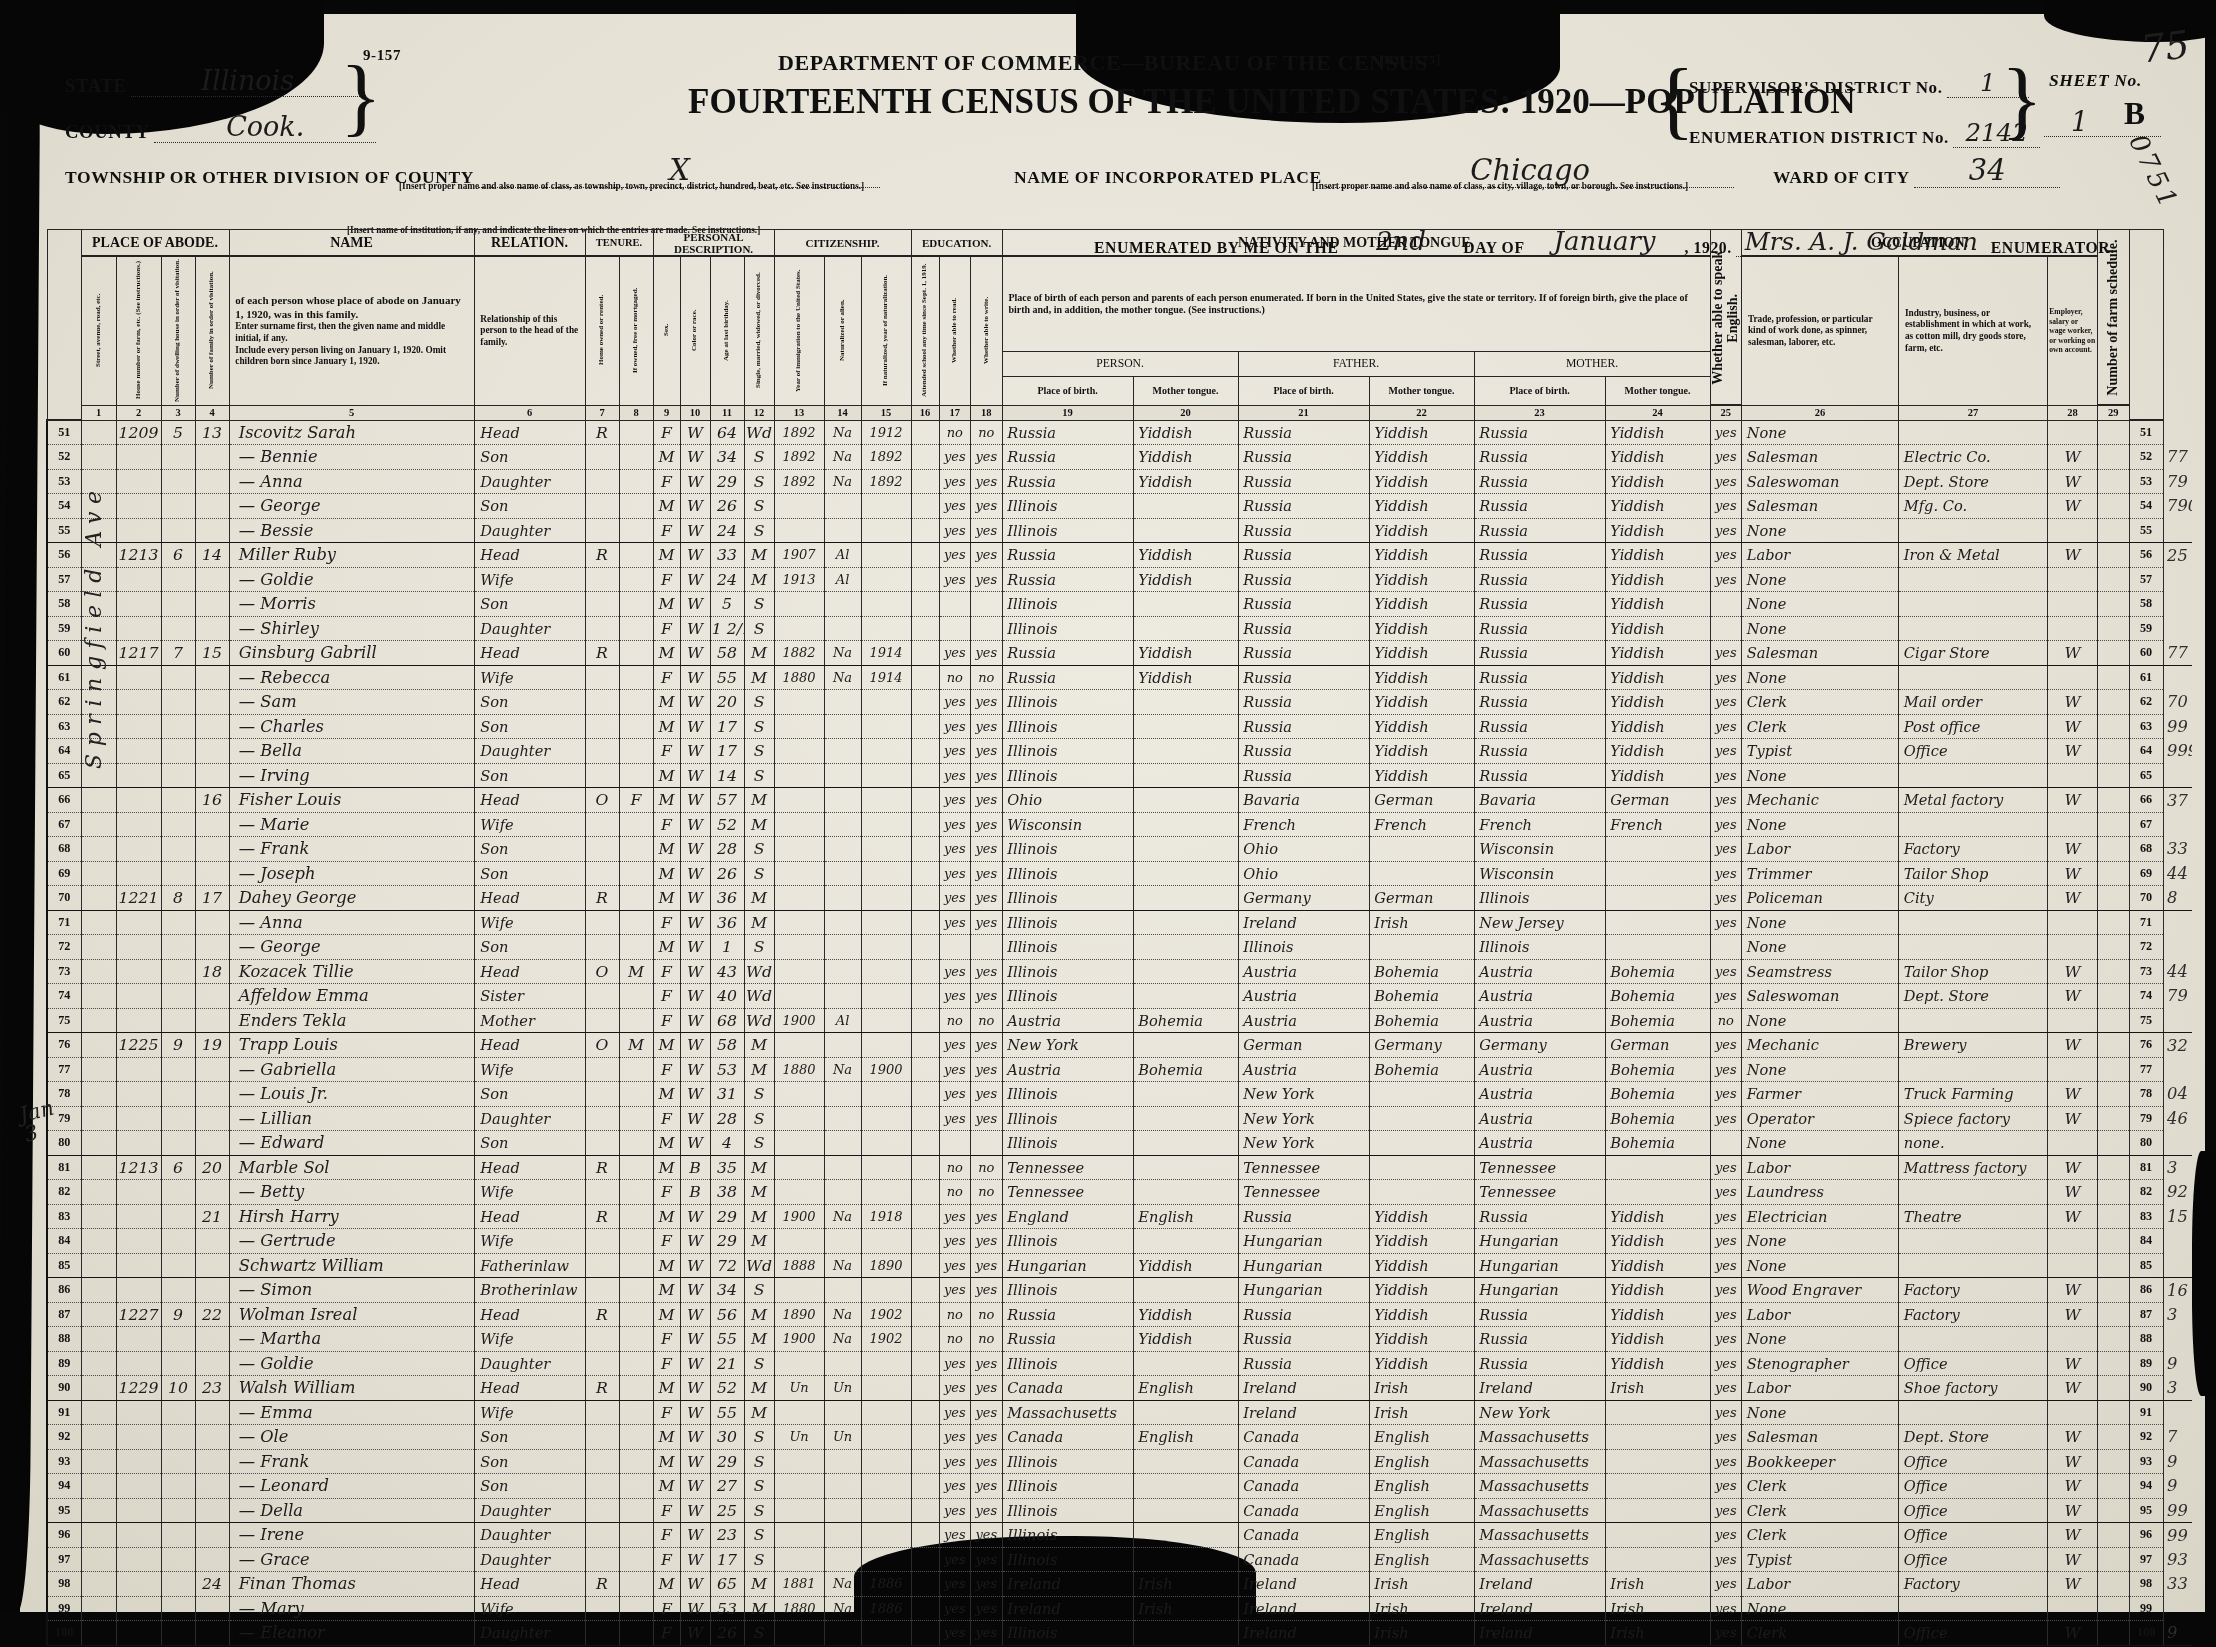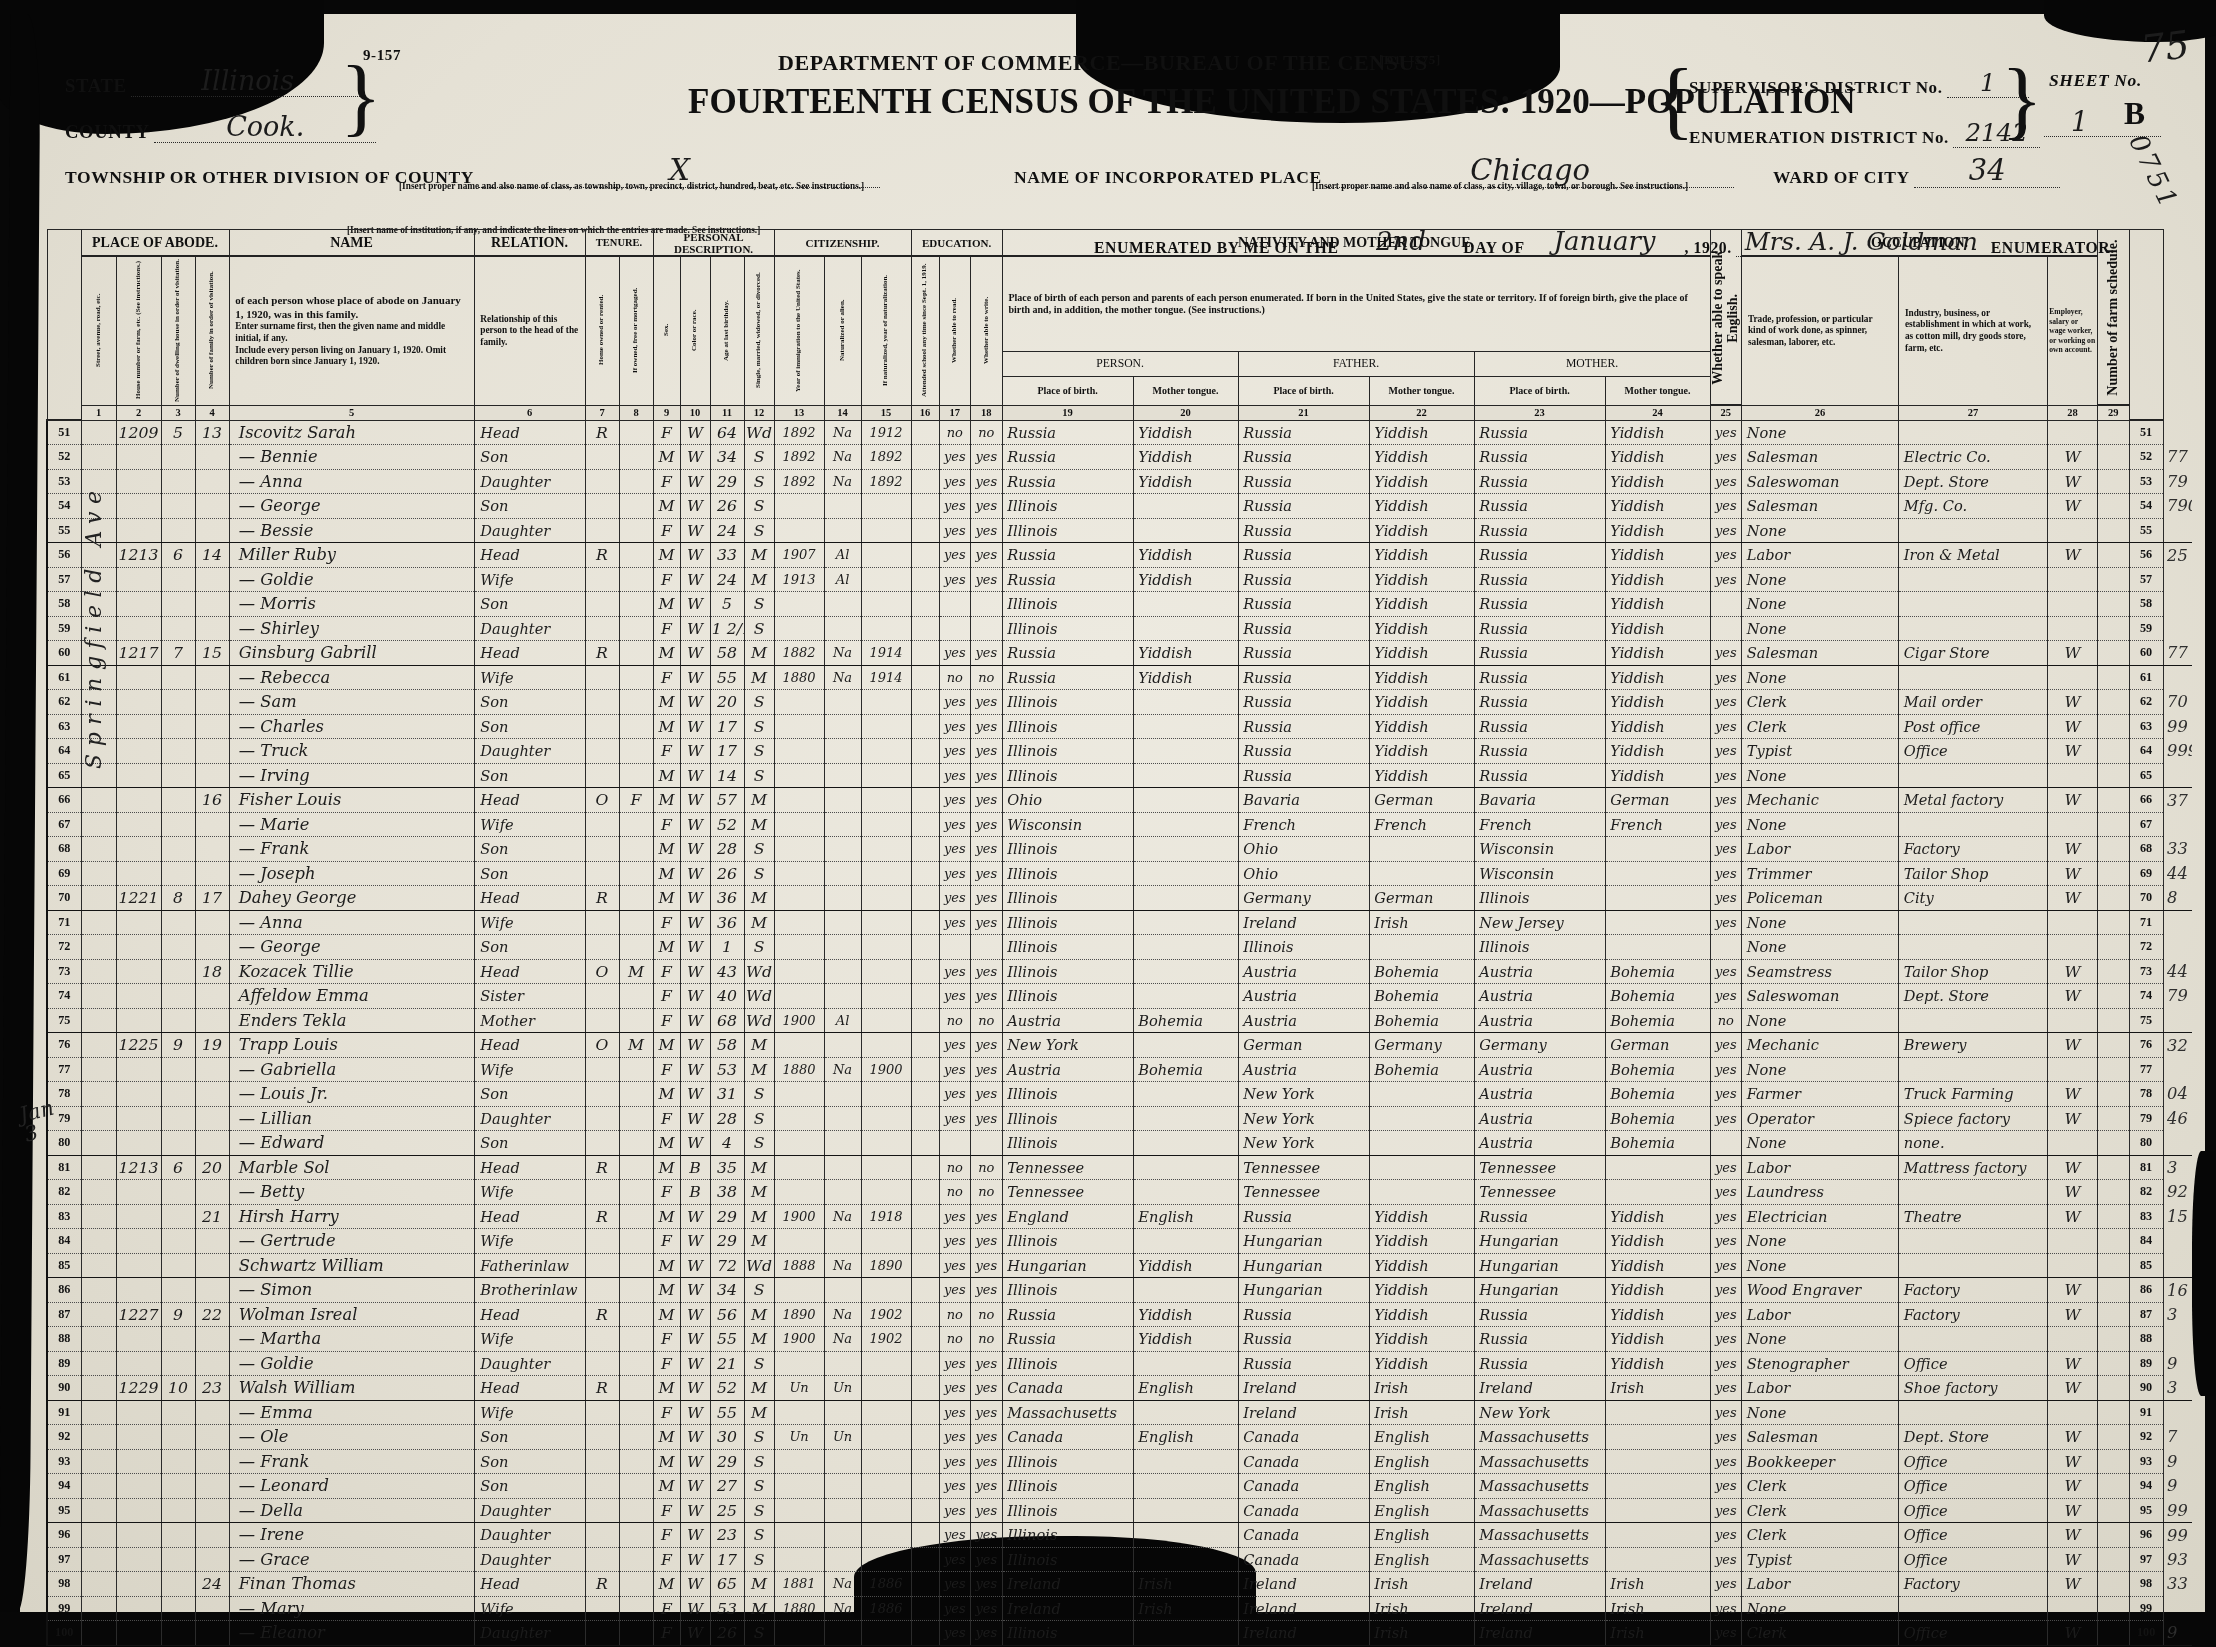--- a/index.html
+++ b/index.html
@@ -685,21 +685,21 @@
           <td class="hw c hwc"></td>
           <td class="ln">63</td>
           <td class="code hw">99</td>
         </tr>
         <tr>
           <td class="ln">64</td>
           <td class="hw c hwc"></td>
           <td class="hw c hwc"></td>
           <td class="hw c hwc"></td>
           <td class="hw c hwc"></td>
-          <td class="hw nm">— Truck</td>
+          <td class="hw nm">— Bella</td>
           <td class="hw rl">Daughter</td>
           <td class="hw c hwc"></td>
           <td class="hw c hwc"></td>
           <td class="hw c hwc">F</td>
           <td class="hw c hwc">W</td>
           <td class="hw c hwc">17</td>
           <td class="hw c hwc">S</td>
           <td class="hw c sm"></td>
           <td class="hw c sm"></td>
           <td class="hw c sm"></td>

